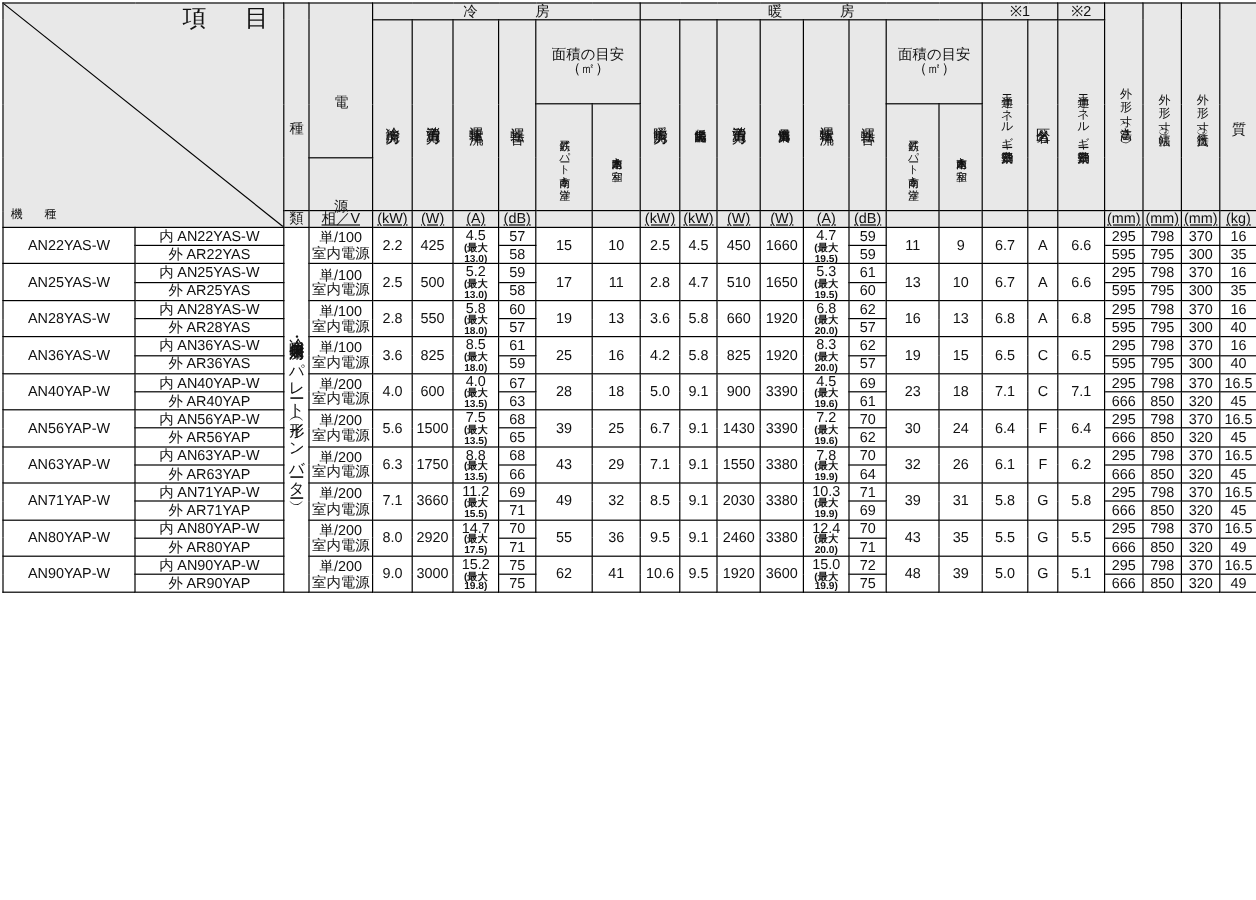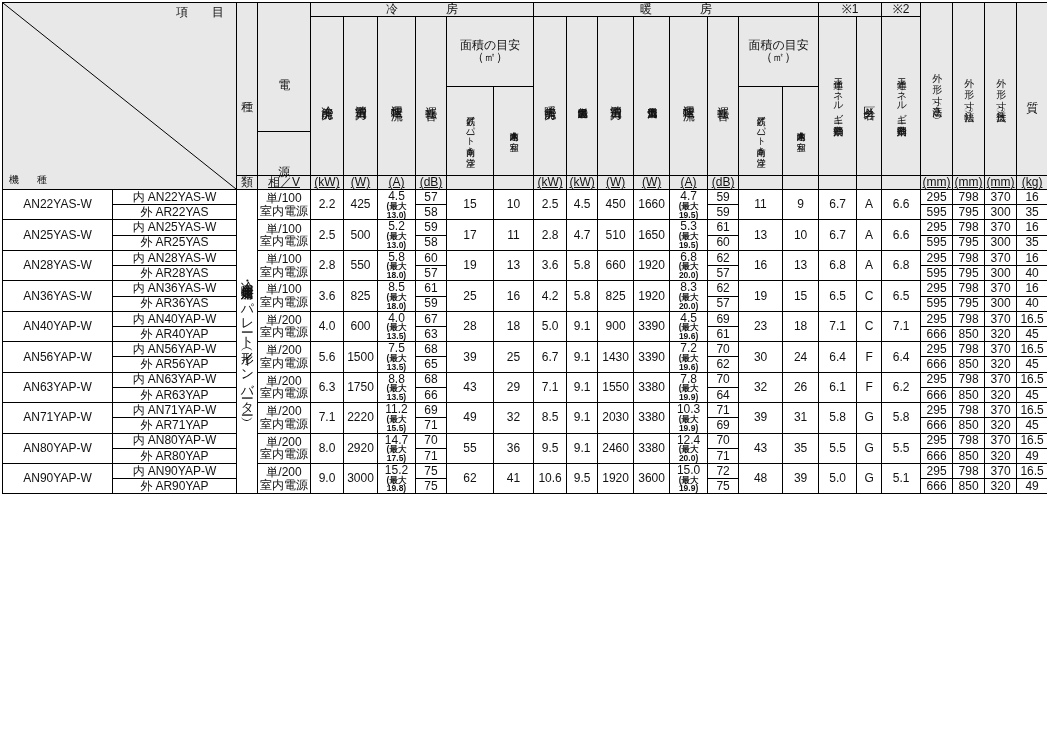--- a/index.html
+++ b/index.html
@@ -58,21 +58,21 @@
   .diag {
     position: relative;
     height: 100%;
     min-height: 186px;
   }
   .diag svg { position: absolute; left: 0; top: 0; width: 100%; height: 100%; }
   .diag .kisyu {
     position: absolute; left: 6px; bottom: 4px; font-size: 10px; letter-spacing: 4px;
   }
   .diag .koumoku {
-    position: absolute; right: 6px; top: 3px; font-size: 12px; letter-spacing: 6px;
+    position: absolute; right: 6px; top: 3px; font-size: 20px; letter-spacing: 6px;
   }
   .sep-label {
     font-size: 13px;
     letter-spacing: 1px;
   }
 </style>
 </head>
 <body>
 
 <table class="spec">
@@ -438,21 +438,21 @@
         <td>666</td>
         <td>850</td>
         <td>320</td>
         <td>45</td>
       </tr>
       <tr>
         <td rowspan="2" class="model-cell">AN71YAP-W</td>
         <td class="iu-cell"><span class="mark">内</span><span>AN71YAP-W</span></td>
         <td rowspan="2" class="power-cell">単/200<br>室内電源</td>
         <td rowspan="2">7.1</td>
-        <td rowspan="2">2220</td>
+        <td rowspan="2">3660</td>
         <td rowspan="2" class="cur-cell"><span>11.2</span><span class="max">(最大15.5)</span></td>
         <td>69</td>
         <td rowspan="2">49</td>
         <td rowspan="2">32</td>
         <td rowspan="2">8.5</td>
         <td rowspan="2">9.1</td>
         <td rowspan="2">2030</td>
         <td rowspan="2">3380</td>
         <td rowspan="2" class="cur-cell"><span>10.3</span><span class="max">(最大19.9)</span></td>
         <td>71</td>

